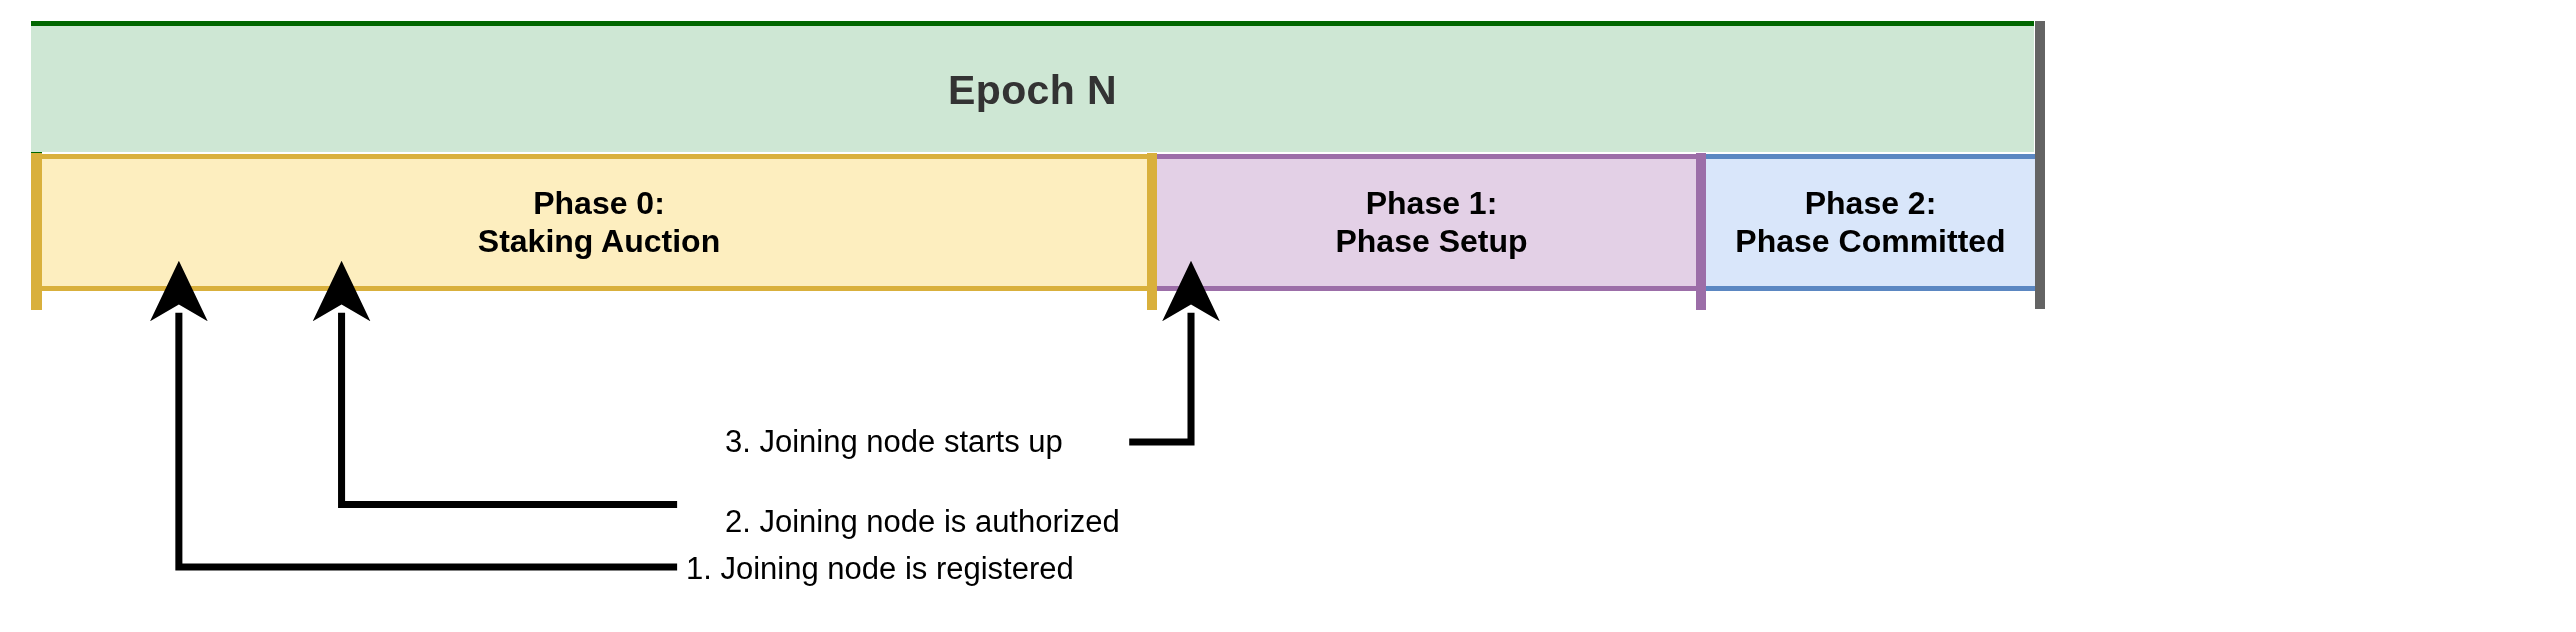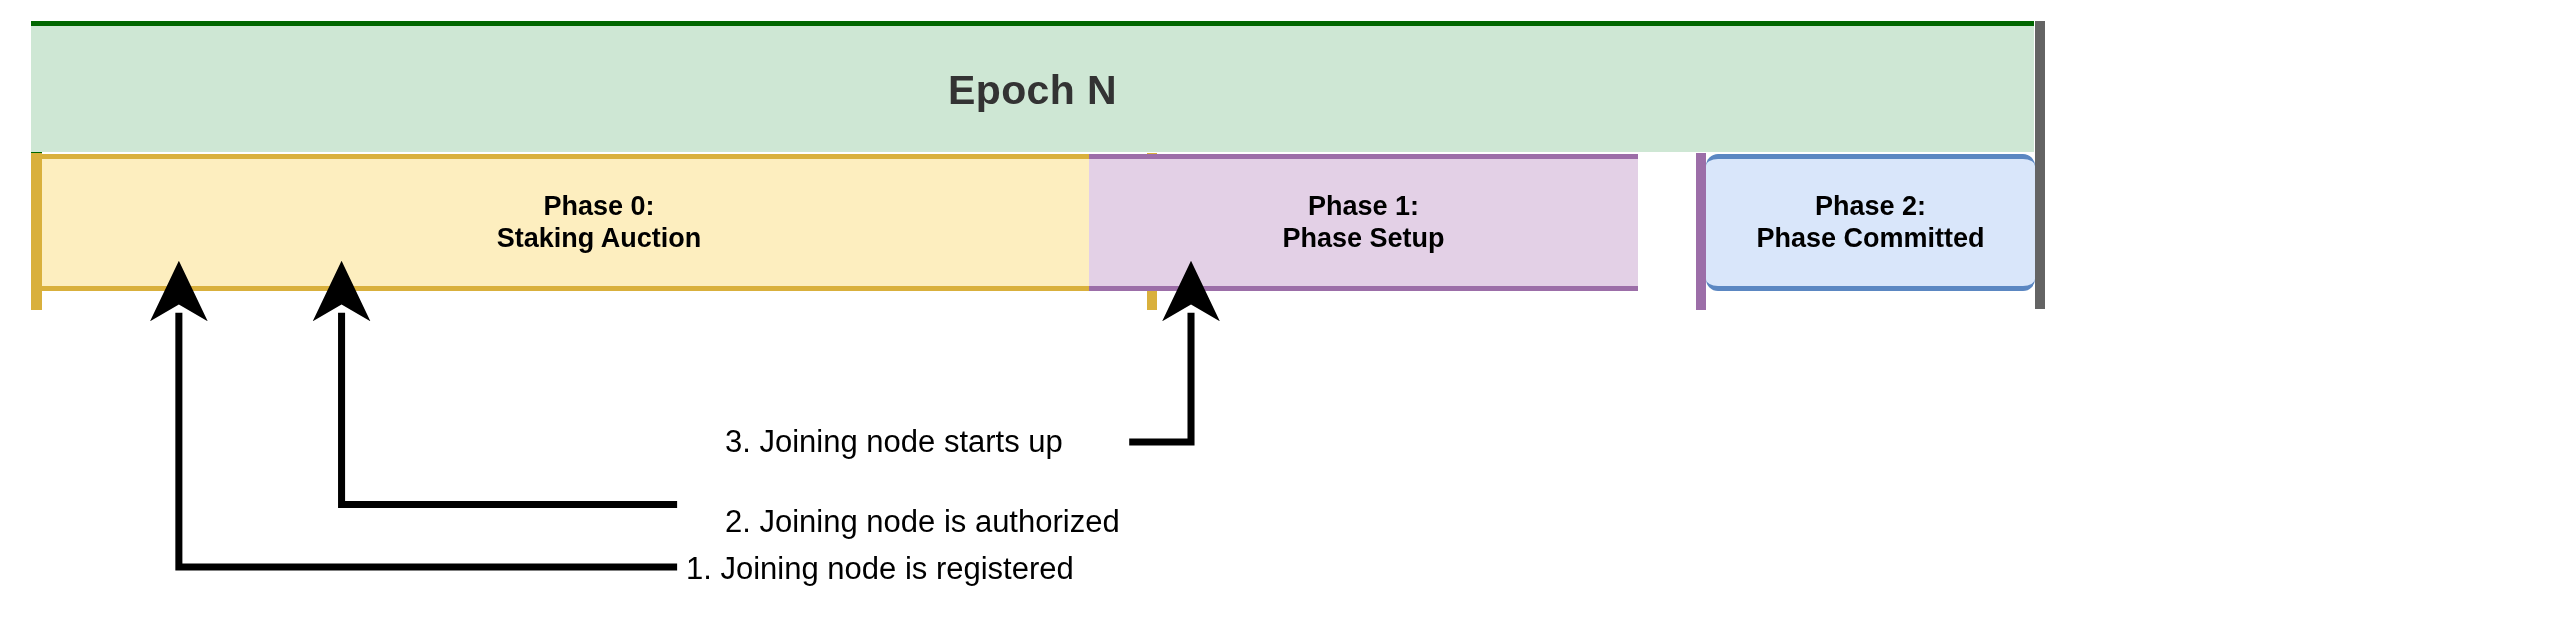--- a/index.html
+++ b/index.html
@@ -80,47 +80,46 @@
   .phase-box {
     position: absolute;
     top: 154px;
     height: 137px;
     box-sizing: border-box;
     display: flex;
     flex-direction: column;
     align-items: center;
     justify-content: center;
     font-weight: bold;
-    font-size: 27px;
+    font-size: 32px;
     line-height: 1.18;
     color: #000000;
     white-space: nowrap;
   }
 
   #phase-0 {
     left: 42px;
     width: 1114px;
     background: #fdeebf;
     border-top: 5.5px solid #d9b03c;
     border-bottom: 5.5px solid #d9b03c;
   }
   #phase-1 {
-    left: 1089px;
+    left: 1157px;
     width: 549px;
     background: #e3d0e6;
     border-top: 5.5px solid #9c6ea8;
     border-bottom: 5.5px solid #9c6ea8;
   }
   #phase-2 {
     left: 1706px;
     width: 329px;
     background: #d9e6fa;
     border-top: 5.5px solid #5b87c2;
     border-bottom: 5.5px solid #5b87c2;
-    border-radius: 12px;
   }
   
   #phase-2 .phase-lines {
     position: relative;
     width: 0;
     display: flex;
     flex-direction: column;
     align-items: center;
   }
   #phase-2 .phase-lines > span { display: block; }

